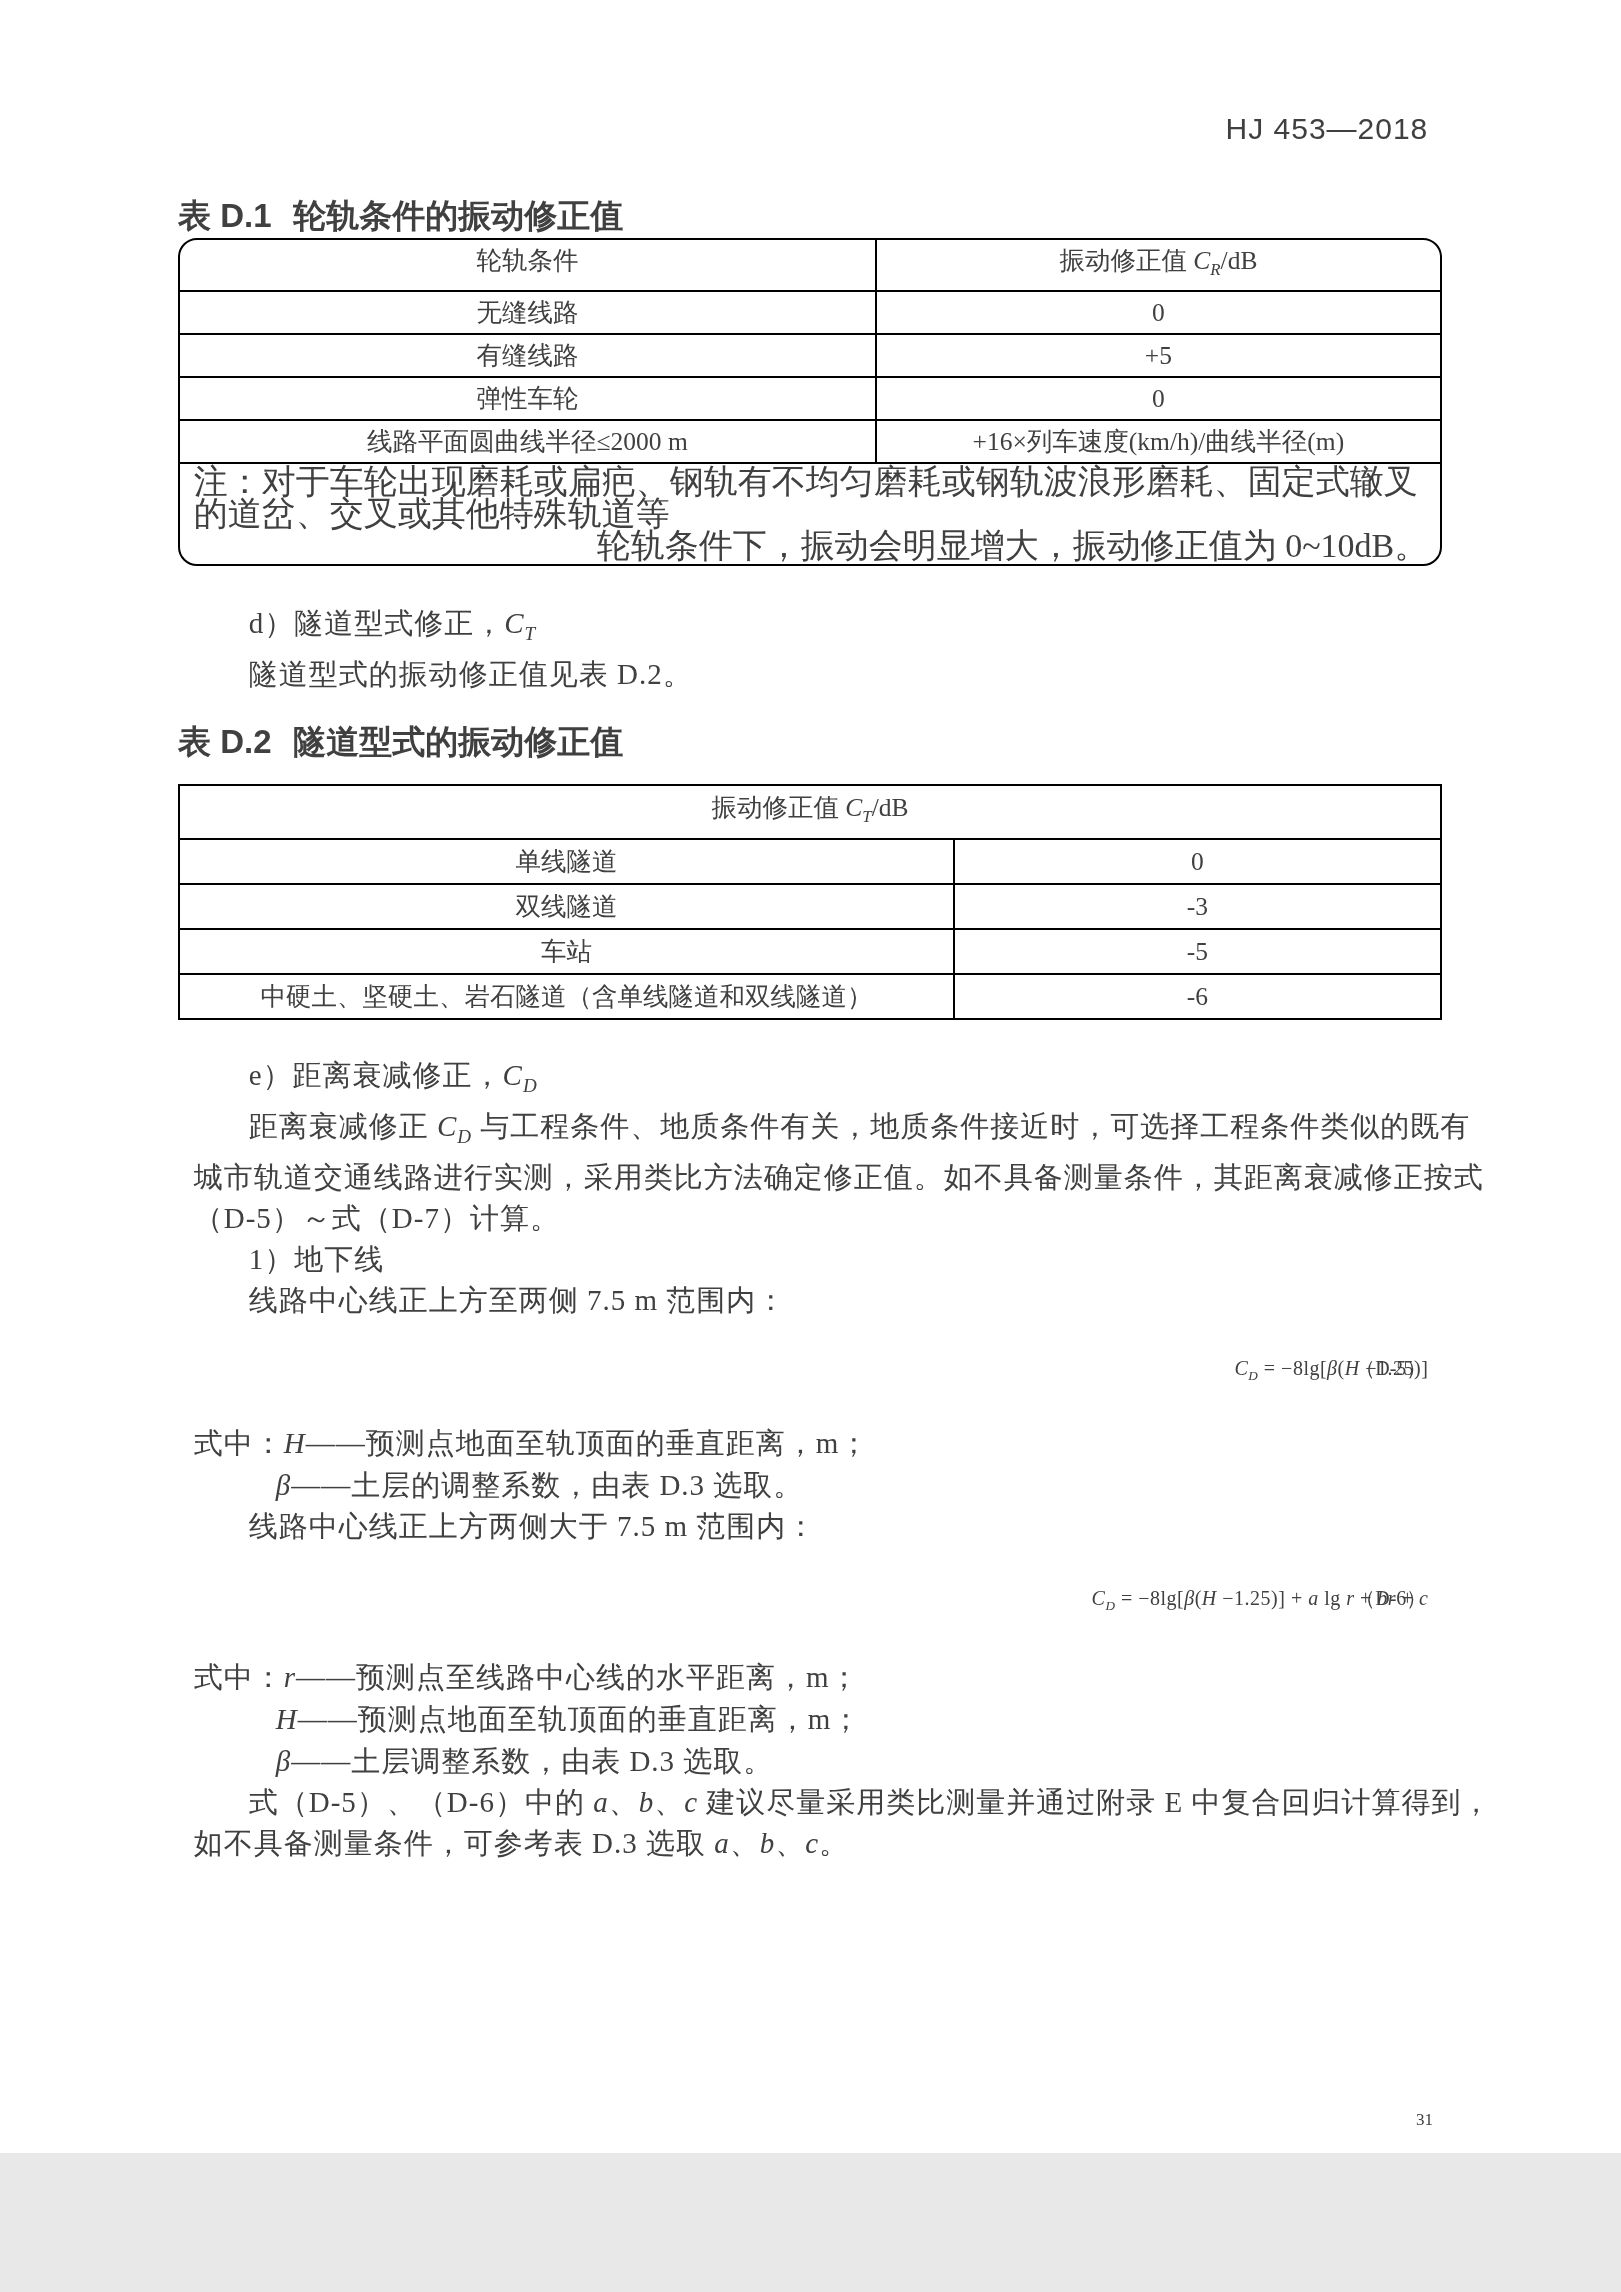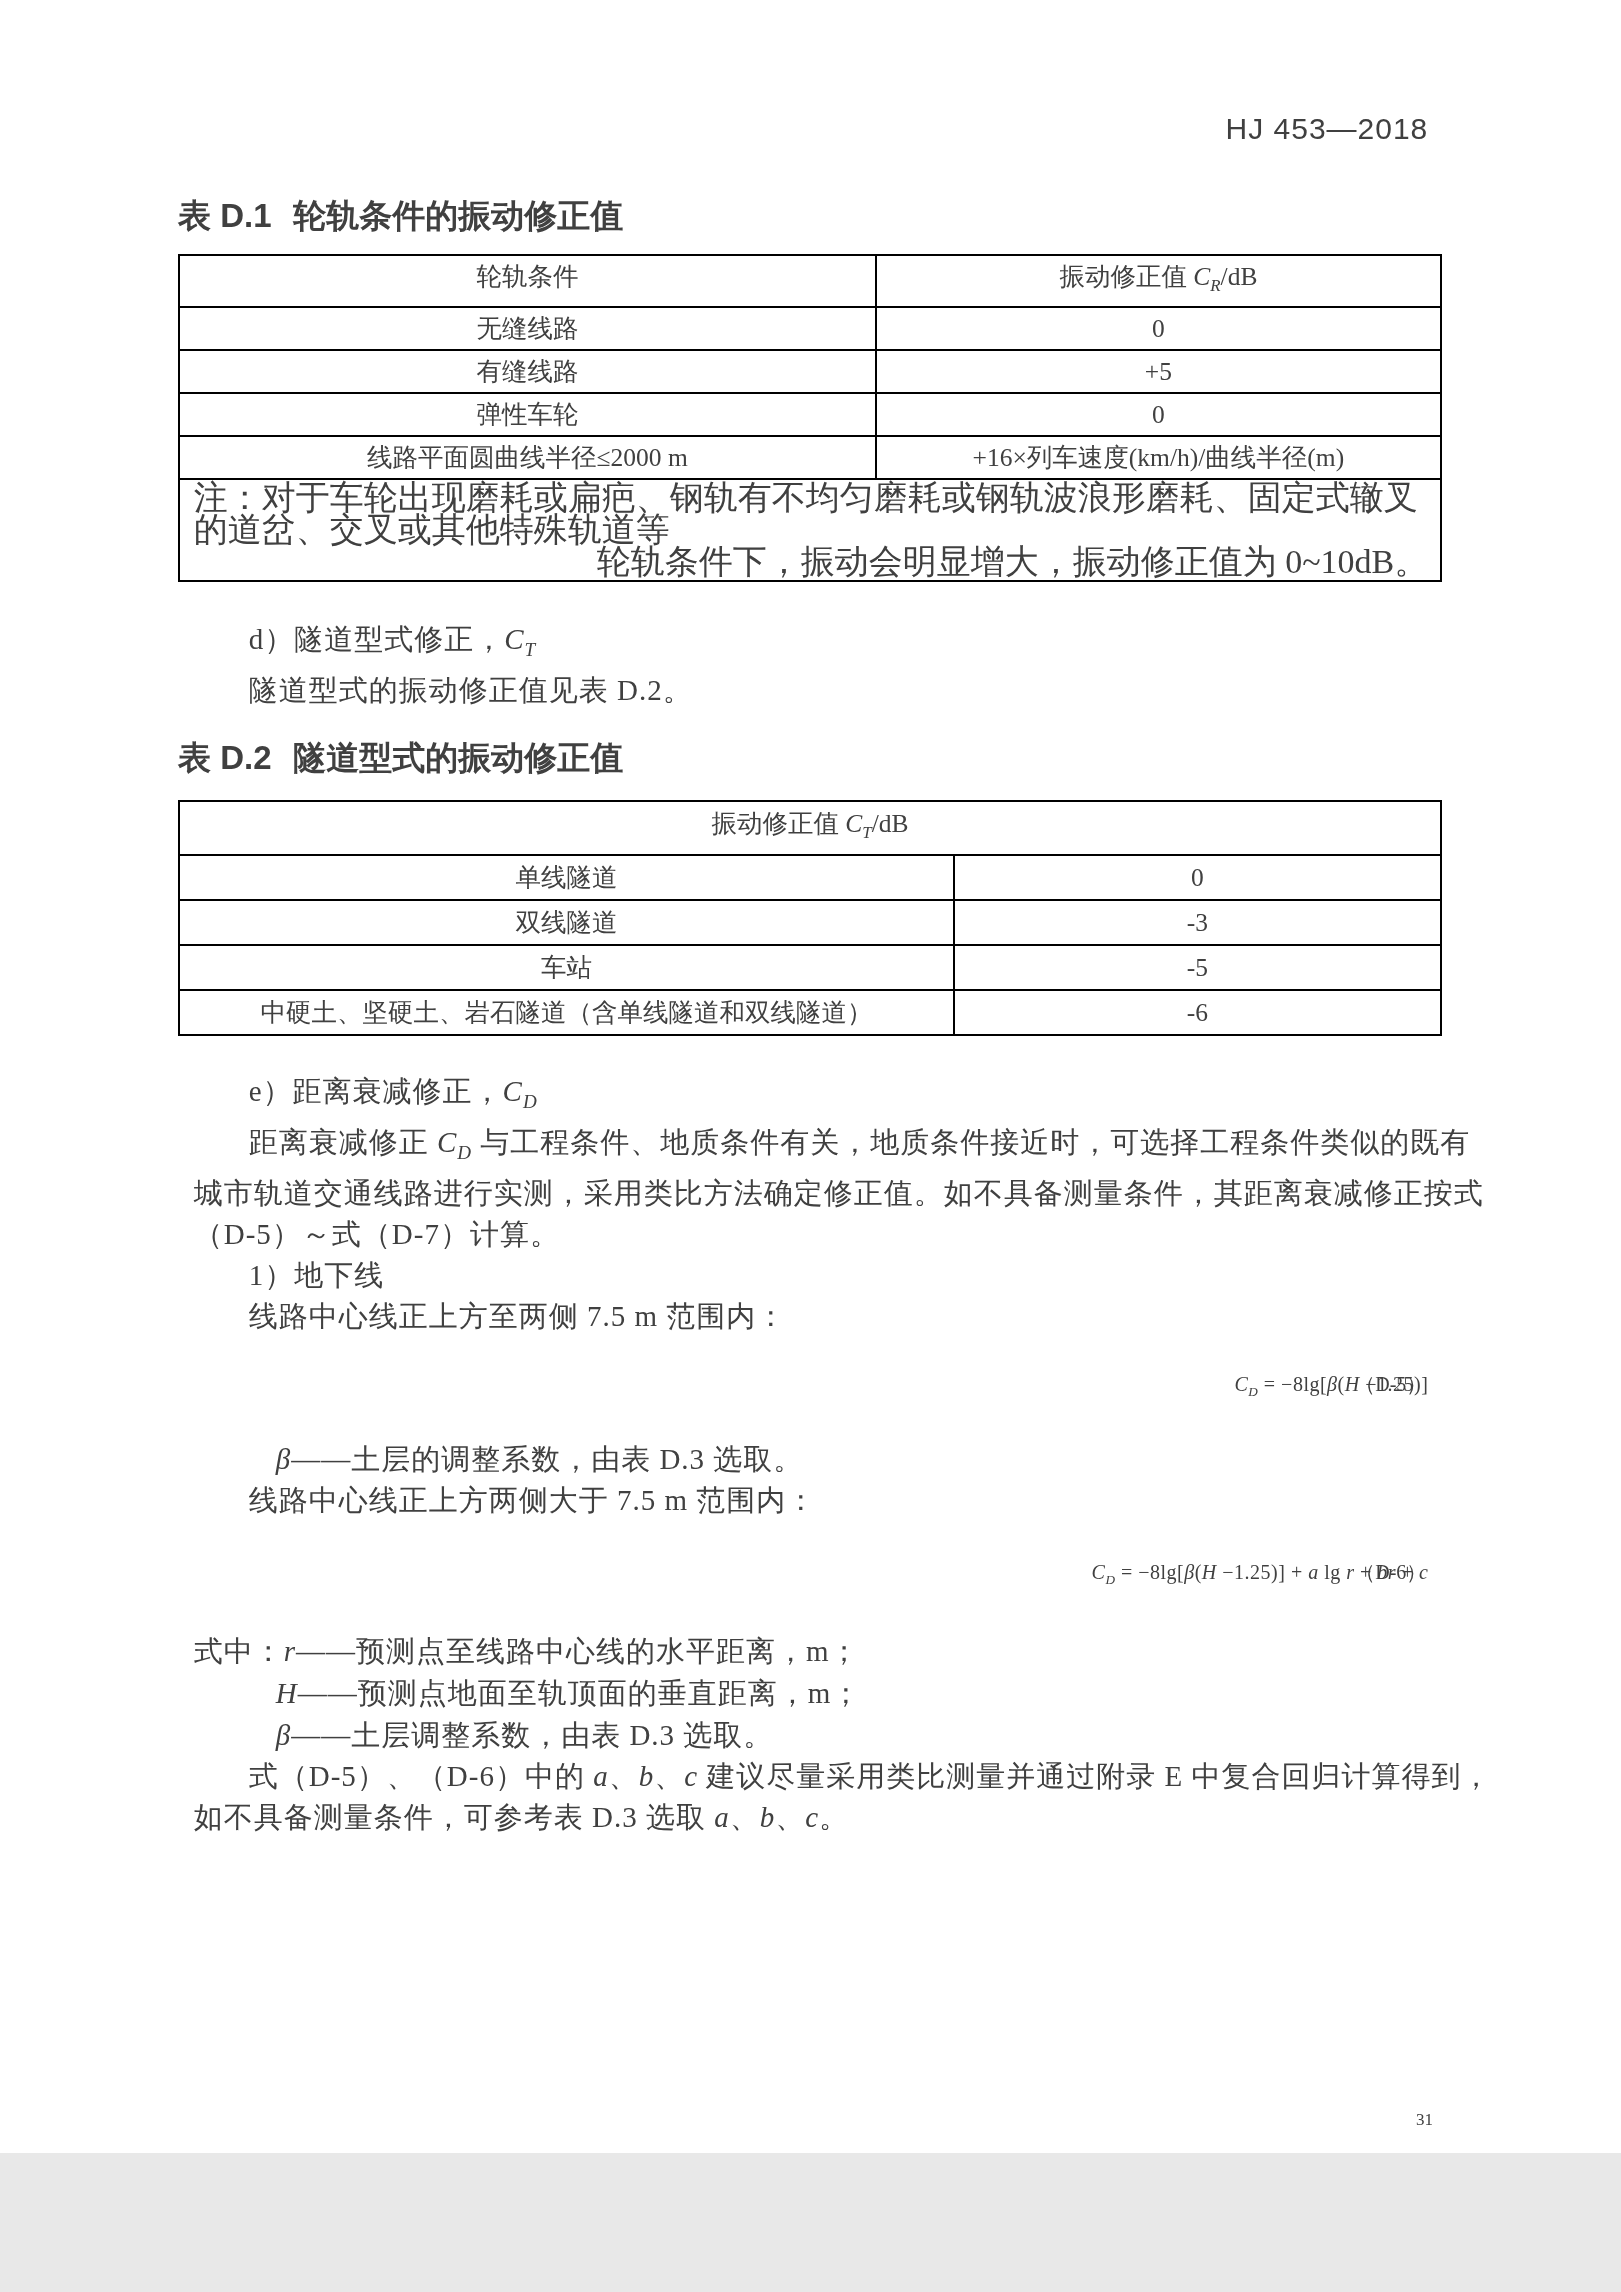--- a/index.html
+++ b/index.html
@@ -29,21 +29,21 @@
     font-weight:700; font-size:33px; line-height:35px;
   }
   .tbl-title .gap { display:inline-block; width:21.6px; }
   .tbl-title1 { margin-top:51px; }
   .tbl-title2 { margin-top:29px; }
 
   .tbl {
     border:2.9px solid #000;
     font-size:25.5px;
   }
-  .tbl1 { margin-top:21px; }
+  .tbl1 { margin-top:5px;border-radius:19px; }
   .tbl2 { margin-top:25.5px; }
   .tbl .row { display:flex; border-top:2.9px solid #000; }
   .tbl .row:first-child { border-top:none; }
   .tbl .c { text-align:center; }
   .tbl1 .row .c { line-height:41px; }
   .tbl2 .row .c { line-height:43px; }
   .tbl .c1 { border-right:2px solid #000; }
   .tbl1 .c1 { width:55.3%; }
   .tbl2 .c1 { width:61.5%; }
   .tbl .c2 { flex:1; }
@@ -156,20 +156,21 @@
       <div class="line">城市轨道交通线路进行实测，采用类比方法确定修正值。如不具备测量条件，其距离衰减修正按式</div>
       <div class="line">（D-5）～式（D-7）计算。</div>
       <div class="line indent">1）地下线</div>
       <div class="line indent">线路中心线正上方至两侧 7.5 m 范围内：</div>
 
       <div class="formula-row formula-d5">
         <span><span class="var">C</span><sub class="var">D</sub><span> = −8lg[</span><span class="var">β</span><span>(</span><span class="var">H</span><span> −1.25</span><span>)]</span></span>
         <span class="formula-label">（D-5）</span>
       </div>
 
+      <div class="line def-line"><span>式中：</span><span class="var">H</span><span>——预测点地面至轨顶面的垂直距离，m；</span></div>
       <div class="line def-line hang"><span class="var">β</span><span>——土层的调整系数，由表 D.3 选取。</span></div>
       <div class="line indent">线路中心线正上方两侧大于 7.5 m 范围内：</div>
 
       <div class="formula-row formula-d6">
         <span><span class="var">C</span><sub class="var">D</sub><span> = −8lg[</span><span class="var">β</span><span>(</span><span class="var">H</span><span> −1.25</span><span>)] + </span><span class="var">a</span><span> lg </span><span class="var">r</span><span> + </span><span class="var">b</span><span class="var">r</span><span> + </span><span class="var">c</span></span>
         <span class="formula-label">（D-6）</span>
       </div>
 
       <div class="line def-line"><span>式中：</span><span class="var">r</span><span>——预测点至线路中心线的水平距离，m；</span></div>
       <div class="line def-line hang"><span class="var">H</span><span>——预测点地面至轨顶面的垂直距离，m；</span></div>

